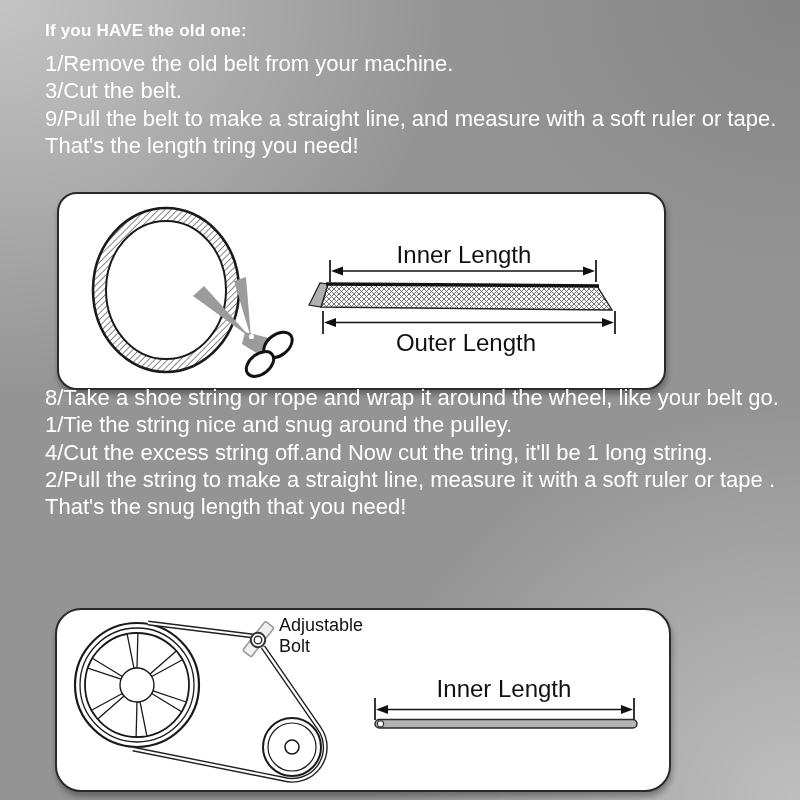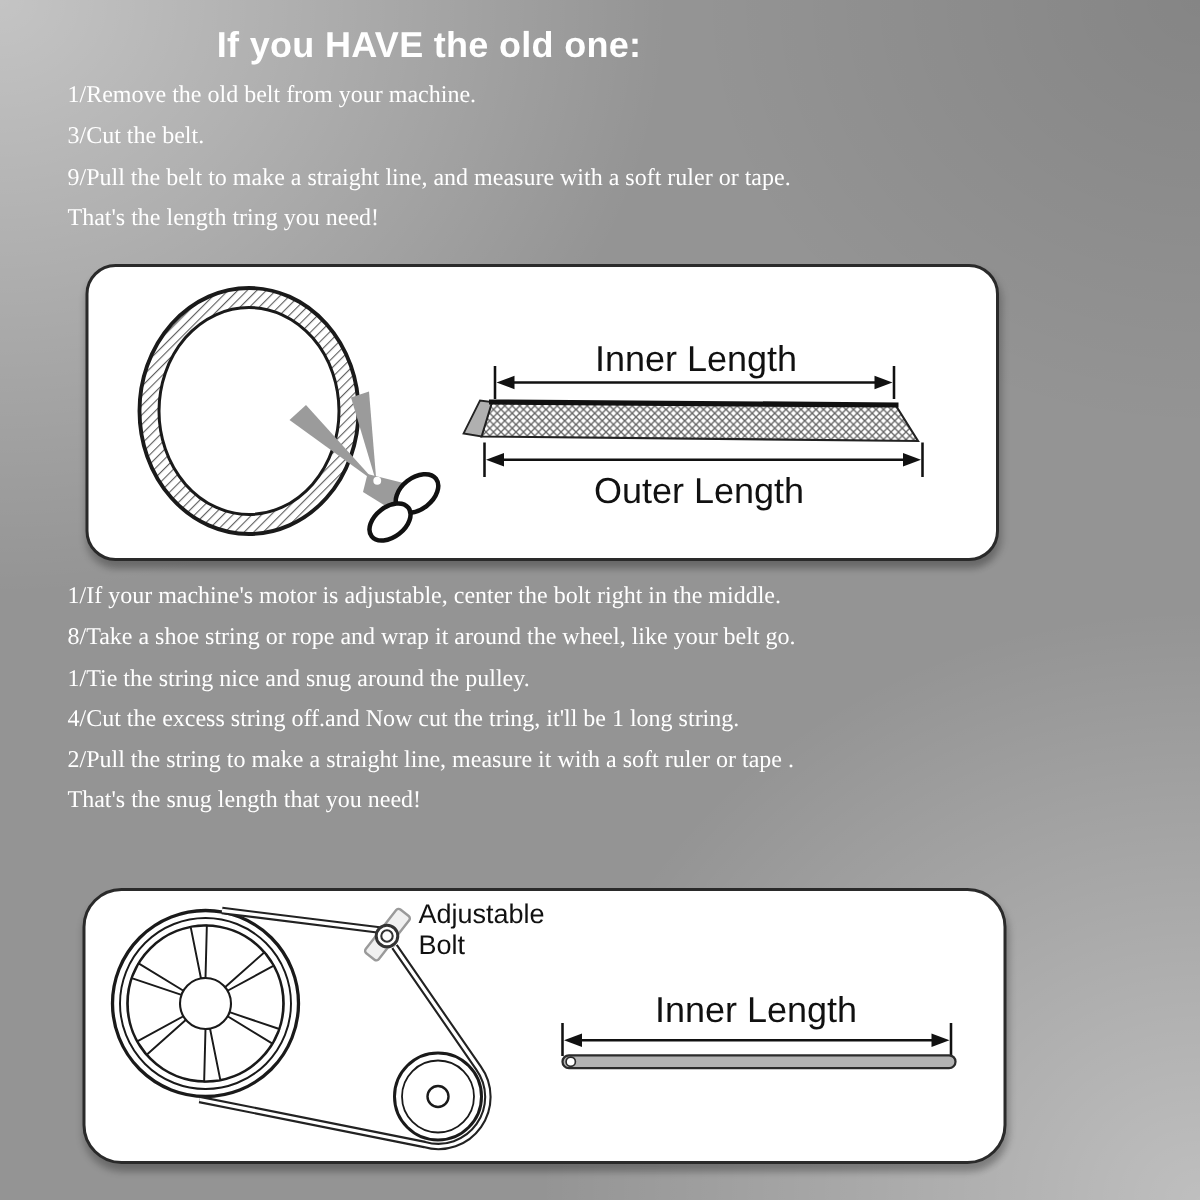--- a/index.html
+++ b/index.html
@@ -6,27 +6,28 @@
   #page{
     position:relative;width:800px;height:800px;overflow:hidden;
     font-family:"Liberation Sans",sans-serif;
     background:
       radial-gradient(90% 80% at 0% 0%, rgba(255,255,255,0.45), rgba(255,255,255,0) 62%),
       radial-gradient(95% 85% at 100% 100%, rgba(255,255,255,0.40), rgba(255,255,255,0) 58%),
       radial-gradient(70% 60% at 100% 0%, rgba(0,0,0,0.10), rgba(0,0,0,0) 60%),
       #949494;
   }
   .instr{position:absolute;color:#ffffff;left:45px;}
-  .instr h2{margin:0 0 5px 0;font-size:24px;font-weight:bold;line-height:28px;letter-spacing:.2px;text-align:center;}
-  .instr .ln{font-size:16px;line-height:27.3px;white-space:nowrap;font-family:Liberation Serif, serif;}
+  .instr h2{margin:0 0 5px 0;font-size:17px;font-weight:bold;line-height:28px;letter-spacing:.2px;}
+  .instr .ln{font-size:22px;line-height:27.3px;white-space:nowrap;}
   #block-have{top:17px;}
   #block-havenot{top:384px;}
   .panel{
     position:absolute;background:#ffffff;border:2px solid #2a2a2a;
     box-shadow:0 5px 5px rgba(0,0,0,0.20), 3px 4px 5px rgba(0,0,0,0.12);
+    margin-top:16px;
   }
   #panel-belt{left:57px;top:176px;width:605px;height:194px;border-radius:20px;}
   #panel-pulley{left:55px;top:592px;width:612px;height:180px;border-radius:26px;}
   .panel svg{position:absolute;left:0;top:0;width:100%;height:100%;}
   svg text{font-family:"Liberation Sans",sans-serif;fill:#111111;}
   .diagram-label{font-size:24px;}
   .bolt-label{font-size:18px;}
 </style>
 </head>
 <body>
@@ -88,21 +89,20 @@
         <line x1="556" y1="117" x2="556" y2="140"></line>
         <line x1="276" y1="128.5" x2="544" y2="128.5"></line>
         <polygon points="265,128.5 277,124 277,133" fill="#111111" stroke="none"></polygon>
         <polygon points="555,128.5 543,124 543,133" fill="#111111" stroke="none"></polygon>
         <text x="407" y="157" text-anchor="middle" class="diagram-label" stroke="none">Outer Length</text>
       </g>
     </svg>
   </div>
 
   <div class="instr" id="block-havenot">
-    <div class="ln">1/If your machine's motor is adjustable, center the bolt right in the middle.</div>
     <div class="ln">8/Take a shoe string or rope and wrap it around the wheel, like your belt go.</div>
     <div class="ln">1/Tie the string nice and snug around the pulley.</div>
     <div class="ln">4/Cut the excess string off.and Now cut the tring, it'll be 1 long string.</div>
     <div class="ln">2/Pull the string to make a straight line, measure it with a soft ruler or tape .</div>
     <div class="ln">That's the snug length that you need!</div>
   </div>
 
   <div class="panel" id="panel-pulley">
     <svg viewBox="0 0 612 180">
 

